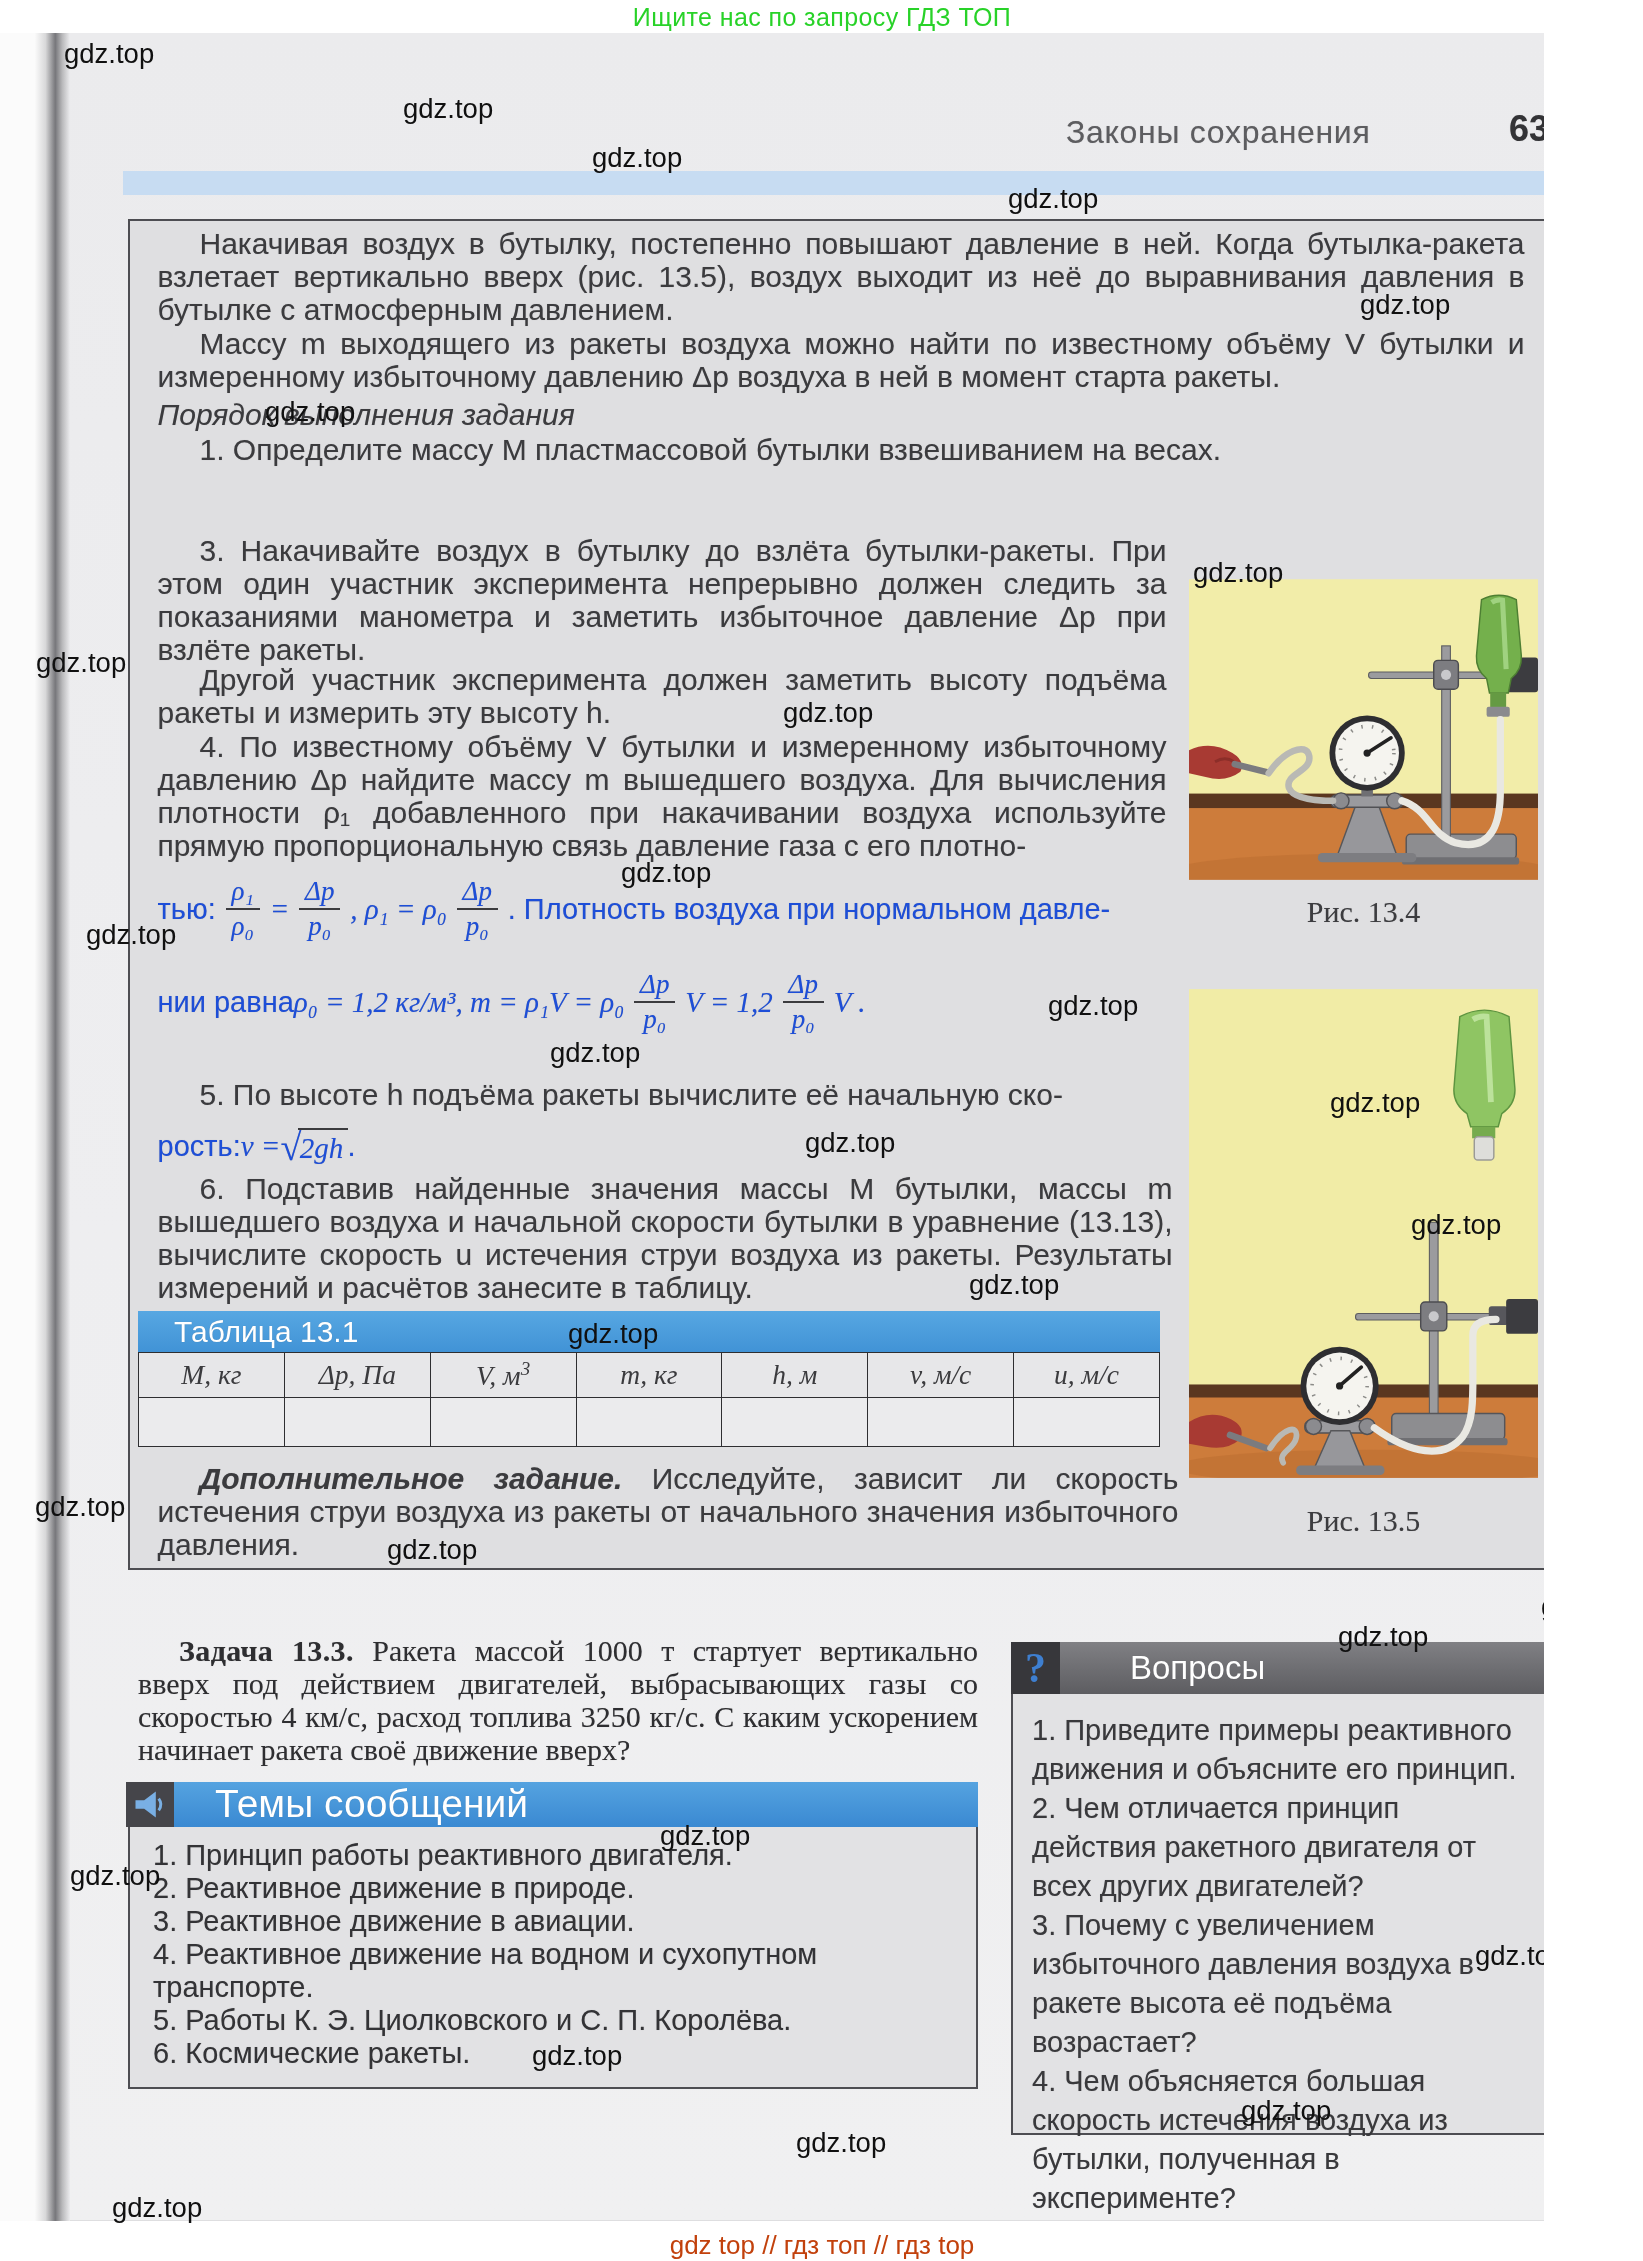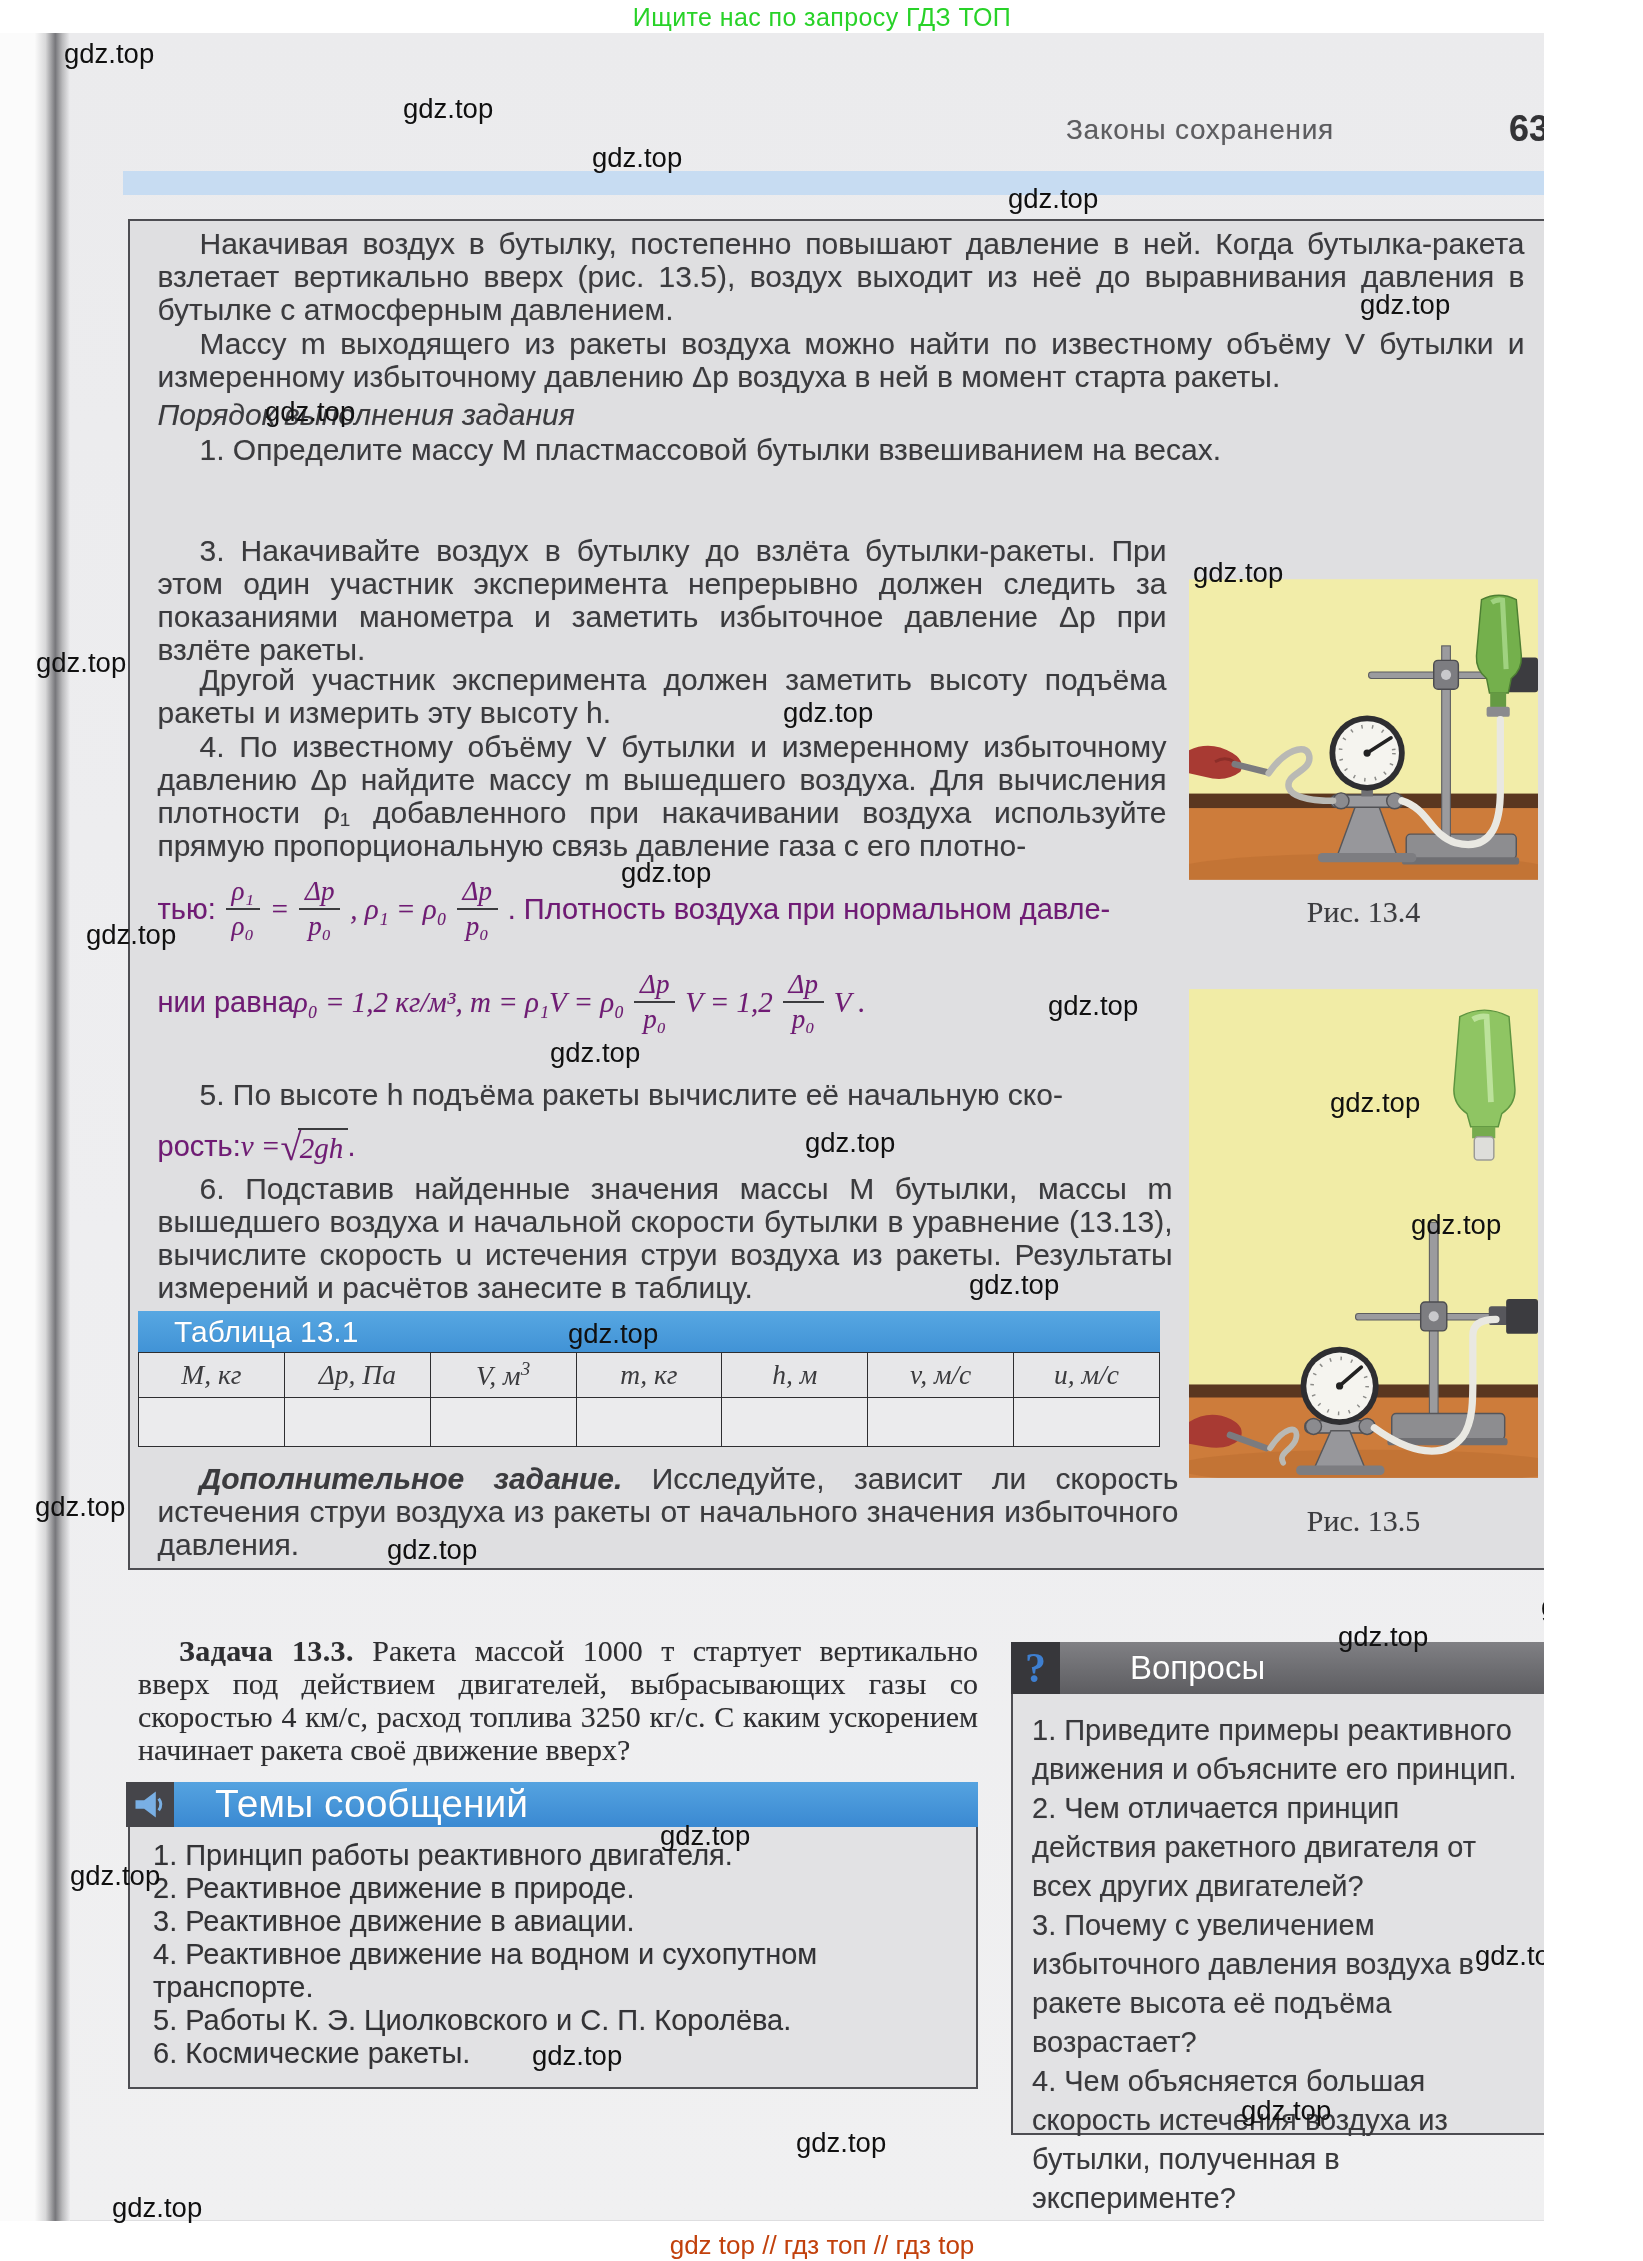--- a/index.html
+++ b/index.html
@@ -16,33 +16,33 @@
   #scan{position:absolute;left:0;top:33px;width:1644px;height:2188px;
         background:linear-gradient(180deg,#ebebed 0%,#eeeef0 55%,#f0f0f1 100%);
         box-shadow:0 -0.7px 0 #d8d8da inset;}
   .gutter{position:absolute;left:35px;top:0;width:35px;height:100%;
           background:linear-gradient(90deg,#fafafa 0%,#d8d8d9 30%,#77777b 58%,#b9b9bb 78%,#ececee 100%);}
   .page-left-edge{position:absolute;left:0;top:0;width:35px;height:100%;background:#fbfbfb;}
   .edge-blob{position:absolute;left:1605px;top:239px;width:32px;height:46px;border-radius:50%;
              background:radial-gradient(ellipse at 40% 40%,#cfcfc9,#e4e4e2 70%,transparent 75%);}
   .scan-text{text-shadow:0 0 0.7px rgba(70,70,70,.35);}
   
-  .running-head{position:absolute;left:1066px;top:81px;font-size:28px;color:#5d5d60;letter-spacing:0.7px;}
+  .running-head{position:absolute;left:1066px;top:81px;font-size:32px;color:#5d5d60;letter-spacing:0.7px;}
   .page-num{position:absolute;left:1509px;top:75px;font-size:36px;font-weight:bold;color:#333336;}
   .head-rule{position:absolute;left:123px;top:138px;width:1426px;height:24px;background:#c7dcf2;}
   
   .main-box{position:absolute;left:128px;top:186px;width:1419px;height:1351px;
             border:2.2px solid #4d4d52;background:#dfdfe1;box-sizing:border-box;}
   .main-box p{position:absolute;margin:0;font-size:30px;line-height:33px;color:#3b3b3e;
               text-align:justify;}
   .ind{text-indent:42px;}
   .proc-head{position:absolute;left:0;top:177px;width:1370px;text-align:center;margin:0;
              font-size:30px;font-style:italic;color:#3b3b3e;}
   
-  .frow{position:absolute;display:flex;align-items:center;font-size:29px;color:#701a75;
+  .frow{position:absolute;display:flex;align-items:center;font-size:29px;color:#1d4ed8;
         font-family:"Liberation Serif",serif;white-space:nowrap;}
   .frow .rus{font-family:"Liberation Sans",sans-serif;}
   .frow .it{font-style:italic;}
   .frac{display:inline-flex;flex-direction:column;align-items:center;margin:0 10px;
         font-style:italic;font-size:27px;line-height:1.12;}
   .frac .num{padding:0 5.8px 1.4px 5.8px;border-bottom:2.2px solid #3b3b3e;}
   .frac .den{padding-top:1.4px;}
   .sqrt-rad{border-top:2.2px solid #3b3b3e;padding:1.4px 4.3px 0 1.4px;font-style:italic;}
   .sqrt-sign{font-style:normal;font-size:38px;margin-right:-2.9px;}
   

